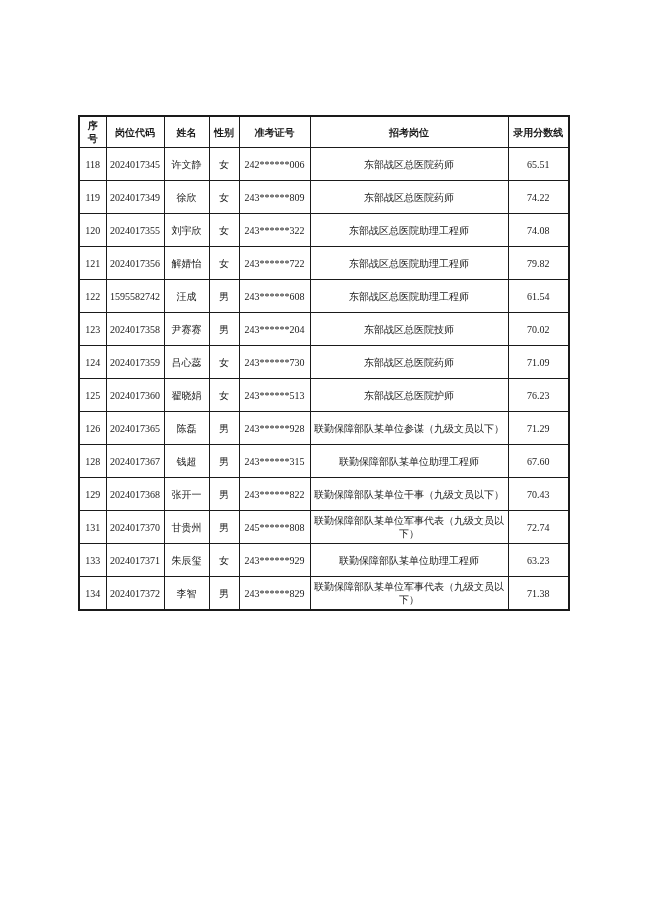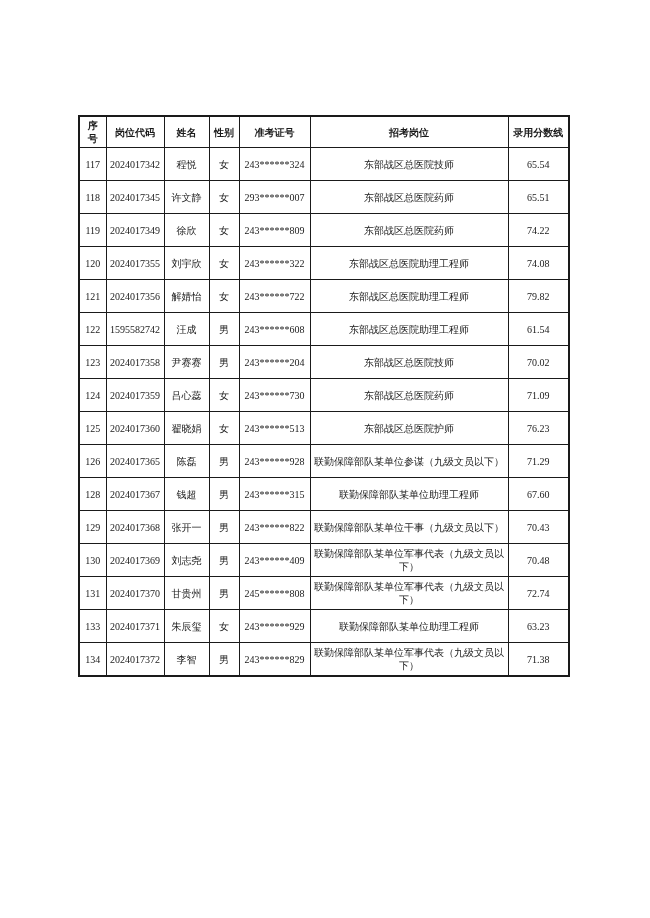--- a/index.html
+++ b/index.html
@@ -83,34 +83,25 @@
           <th>岗位代码</th>
           <th>姓名</th>
           <th>性别</th>
           <th>准考证号</th>
           <th>招考岗位</th>
           <th>录用分数线</th>
         </tr>
     </thead>
     <tbody>
         <tr>
-          <td class="cell-index">117</td>
-          <td class="cell-code">2024017342</td>
-          <td class="cell-name">程悦</td>
-          <td class="cell-gender">女</td>
-          <td class="cell-ticket">243******324</td>
-          <td class="cell-position">东部战区总医院技师</td>
-          <td class="cell-score">65.54</td>
-        </tr>
-        <tr>
           <td class="cell-index">118</td>
           <td class="cell-code">2024017345</td>
           <td class="cell-name">许文静</td>
           <td class="cell-gender">女</td>
-          <td class="cell-ticket">293******007</td>
+          <td class="cell-ticket">242******006</td>
           <td class="cell-position">东部战区总医院药师</td>
           <td class="cell-score">65.51</td>
         </tr>
         <tr>
           <td class="cell-index">119</td>
           <td class="cell-code">2024017349</td>
           <td class="cell-name">徐欣</td>
           <td class="cell-gender">女</td>
           <td class="cell-ticket">243******809</td>
           <td class="cell-position">东部战区总医院药师</td>
@@ -189,29 +180,20 @@
           <td class="cell-score">67.60</td>
         </tr>
         <tr>
           <td class="cell-index">129</td>
           <td class="cell-code">2024017368</td>
           <td class="cell-name">张开一</td>
           <td class="cell-gender">男</td>
           <td class="cell-ticket">243******822</td>
           <td class="cell-position">联勤保障部队某单位干事（九级文员以下）</td>
           <td class="cell-score">70.43</td>
-        </tr>
-        <tr>
-          <td class="cell-index">130</td>
-          <td class="cell-code">2024017369</td>
-          <td class="cell-name">刘志尧</td>
-          <td class="cell-gender">男</td>
-          <td class="cell-ticket">243******409</td>
-          <td class="cell-position">联勤保障部队某单位军事代表（九级文员以下）</td>
-          <td class="cell-score">70.48</td>
         </tr>
         <tr>
           <td class="cell-index">131</td>
           <td class="cell-code">2024017370</td>
           <td class="cell-name">甘贵州</td>
           <td class="cell-gender">男</td>
           <td class="cell-ticket">245******808</td>
           <td class="cell-position">联勤保障部队某单位军事代表（九级文员以下）</td>
           <td class="cell-score">72.74</td>
         </tr>

